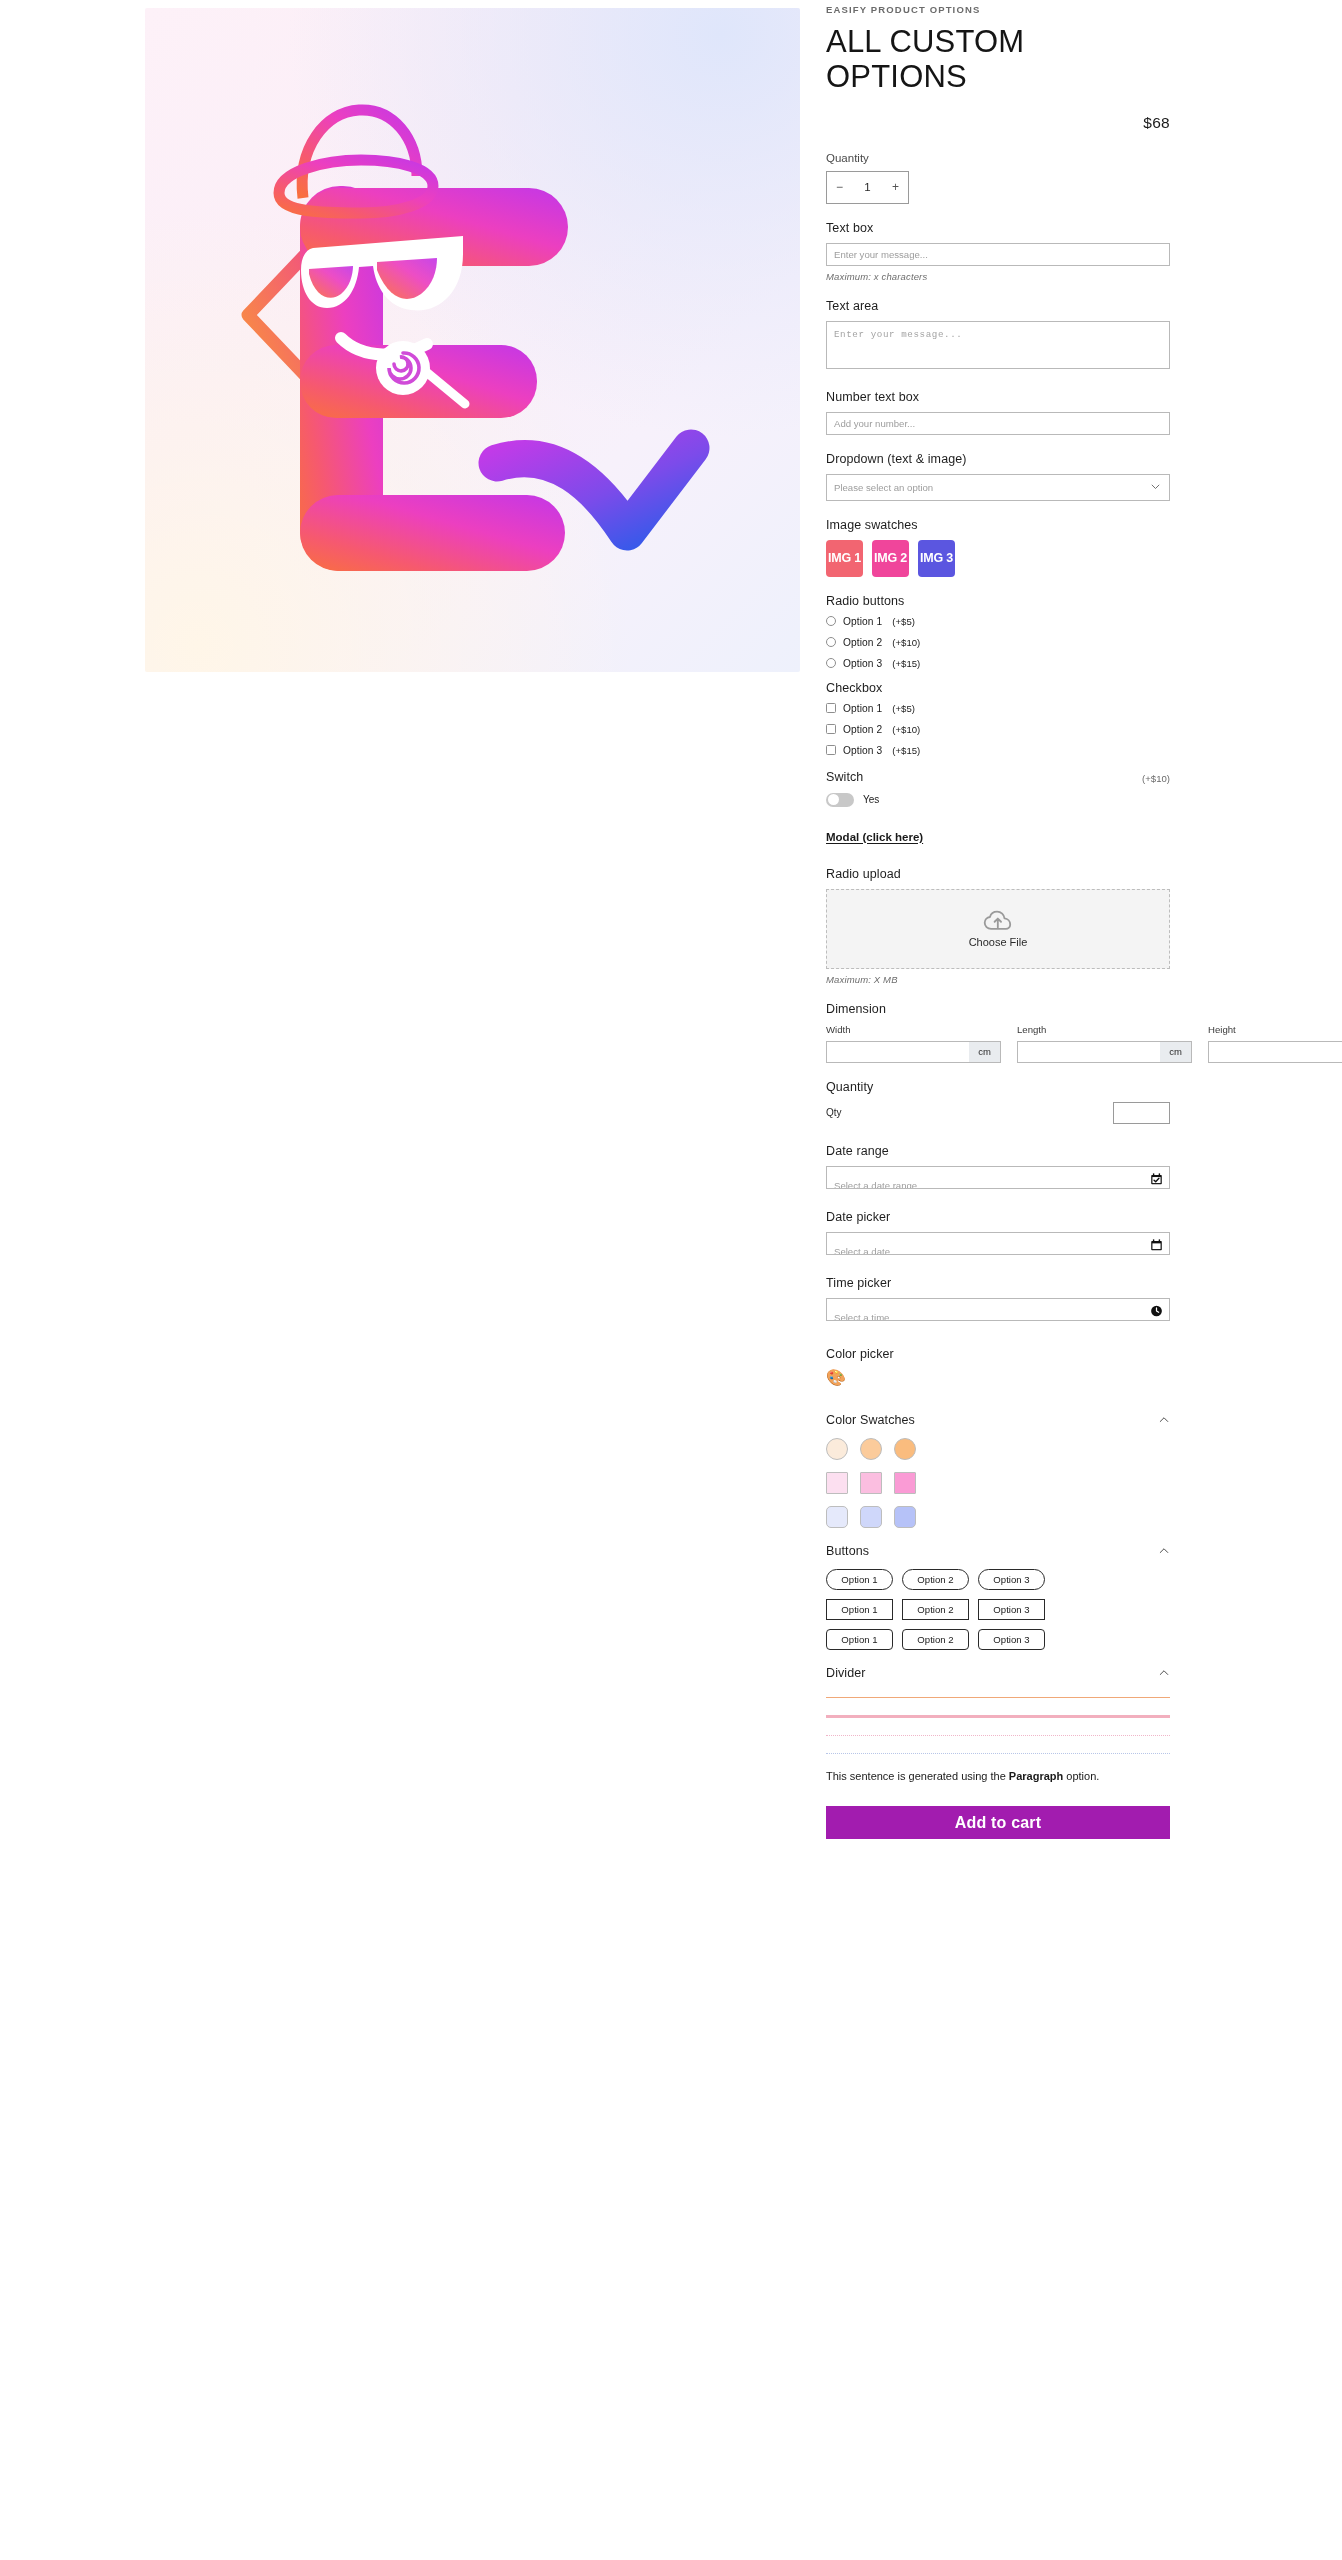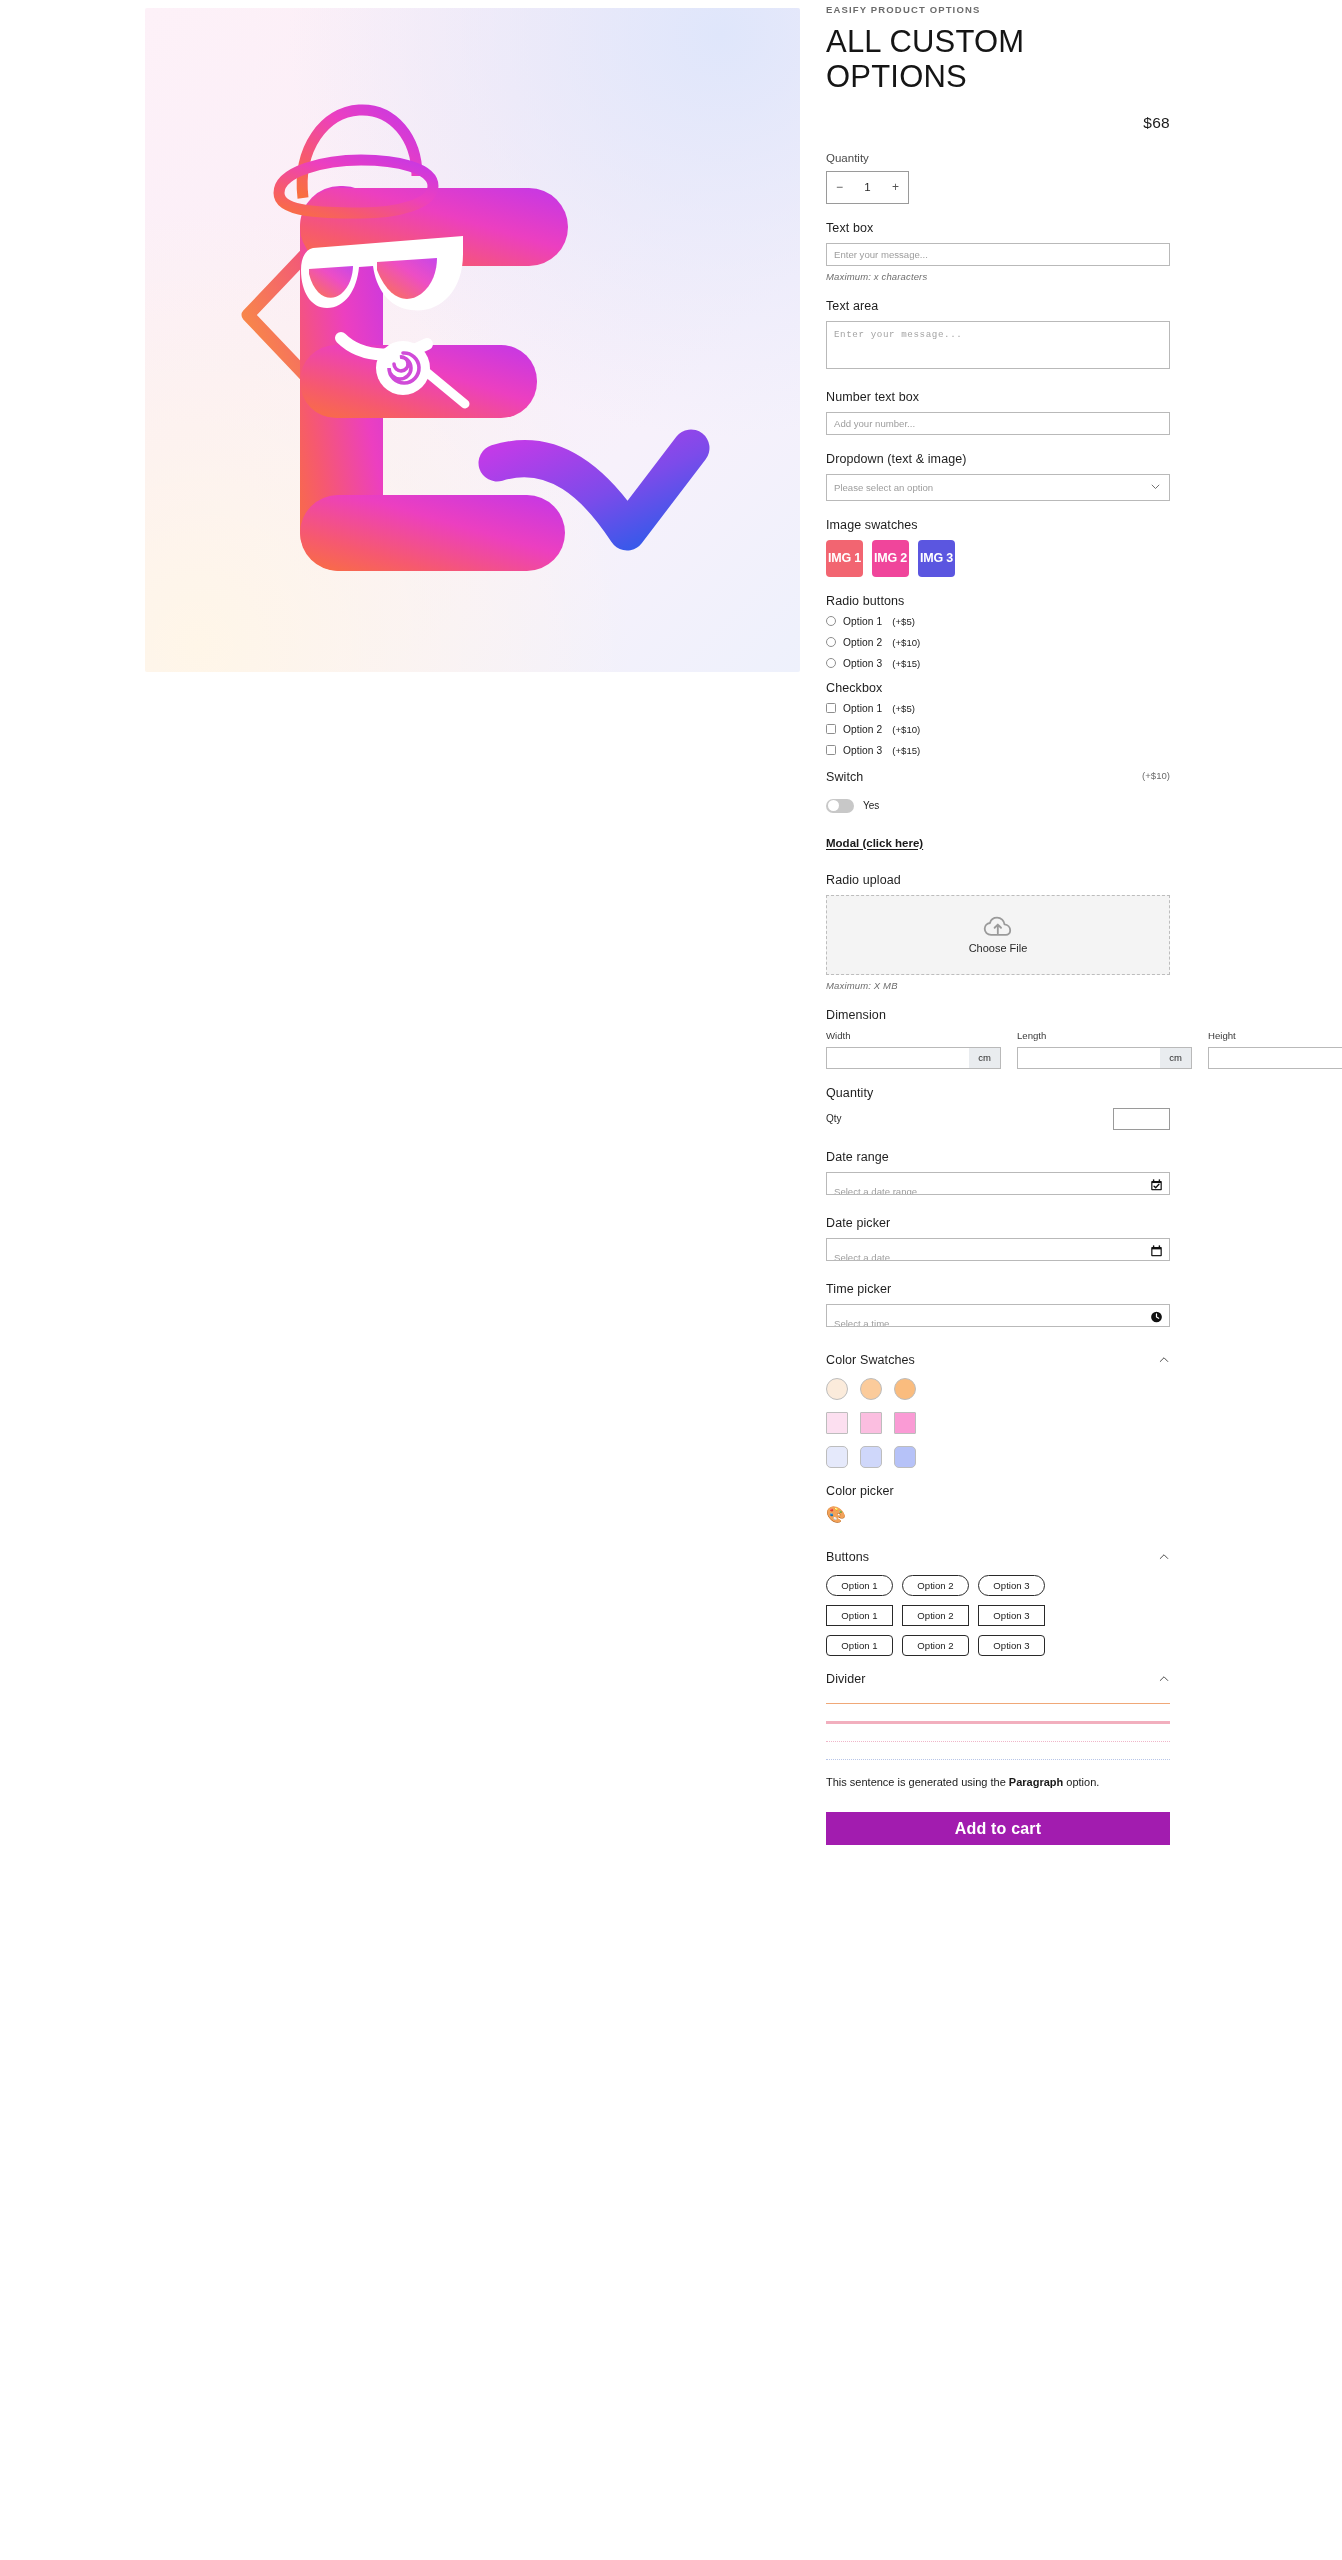--- a/index.html
+++ b/index.html
@@ -101,21 +101,21 @@
     border: 1px solid #8e8e8e; background:#fff; flex:none;
   }
   .check-mark {
     width: 10px; height: 10px; border-radius: 1.5px;
     border: 1px solid #8e8e8e; background:#fff; flex:none;
   }
   .opt-text { font-size: 10.2px; color:#1a1a1a; letter-spacing:.1px;}
   .opt-price { font-size: 9.6px; color:#1a1a1a; margin-left:3px; }
 
   
-  .switch-head { display:flex; align-items:flex-start; justify-content:space-between; margin-bottom: 15px;}
+  .switch-head { display:flex; align-items:flex-end; justify-content:space-between; margin-bottom: 9px;}
   .switch-price { font-size: 9.6px; color:#6a6a6a; }
   .switch-row { display:flex; align-items:center; gap: 9px; }
   .switch-track {
     width: 28px; height: 14px; border-radius: 8px; background:#c8c8c8;
     position:relative; cursor:pointer; flex:none;
   }
   .switch-knob {
     position:absolute; left: 1.5px; top: 1.5px; width: 11px; height:11px;
     border-radius:50%; background:#fff;
   }
@@ -487,20 +487,26 @@
           <span class="picker-icon">
             <svg viewBox="0 0 16 16">
               <circle cx="8" cy="8" r="6.6" fill="#111"></circle>
               <path d="M8 4.2 L8 8 L10.7 9.6" fill="none" stroke="#fff" stroke-width="1.5" stroke-linecap="round" stroke-linejoin="round"></path>
             </svg>
           </span>
         </div>
       </div>
 
       
+      <div class="field" style="margin-bottom:26px;">
+        <div class="section-label">Color picker</div>
+        <span class="color-picker-icon">🎨</span>
+      </div>
+
+      
       <div class="field" style="margin-bottom:16px;">
         <div class="collapse-head">
           <span class="section-label" style="margin:0;">Color Swatches</span>
           <span class="chev-up">
             <svg viewBox="0 0 16 16">
                 <path d="M3 10 L8 5 L13 10" fill="none" stroke="#4a4a4a" stroke-width="1.3" stroke-linecap="round" stroke-linejoin="round"></path>
               </svg>
           </span>
         </div>
         <div id="swatchRows">
@@ -516,26 +522,20 @@
             </div>
             <div class="sw-row">
               <div class="sw-round" style="background: rgb(229, 233, 251);"></div>
               <div class="sw-round" style="background: rgb(207, 215, 250);"></div>
               <div class="sw-round" style="background: rgb(182, 194, 248);"></div>
             </div>
           </div>
       </div>
 
       
-      <div class="field" style="margin-bottom:26px;">
-        <div class="section-label">Color picker</div>
-        <span class="color-picker-icon">🎨</span>
-      </div>
-
-      
       <div class="field" style="margin-bottom:16px;">
         <div class="collapse-head">
           <span class="section-label" style="margin:0;">Buttons</span>
           <span class="chev-up">
             <svg viewBox="0 0 16 16">
                 <path d="M3 10 L8 5 L13 10" fill="none" stroke="#4a4a4a" stroke-width="1.3" stroke-linecap="round" stroke-linejoin="round"></path>
               </svg>
           </span>
         </div>
         <div id="btnRows">

